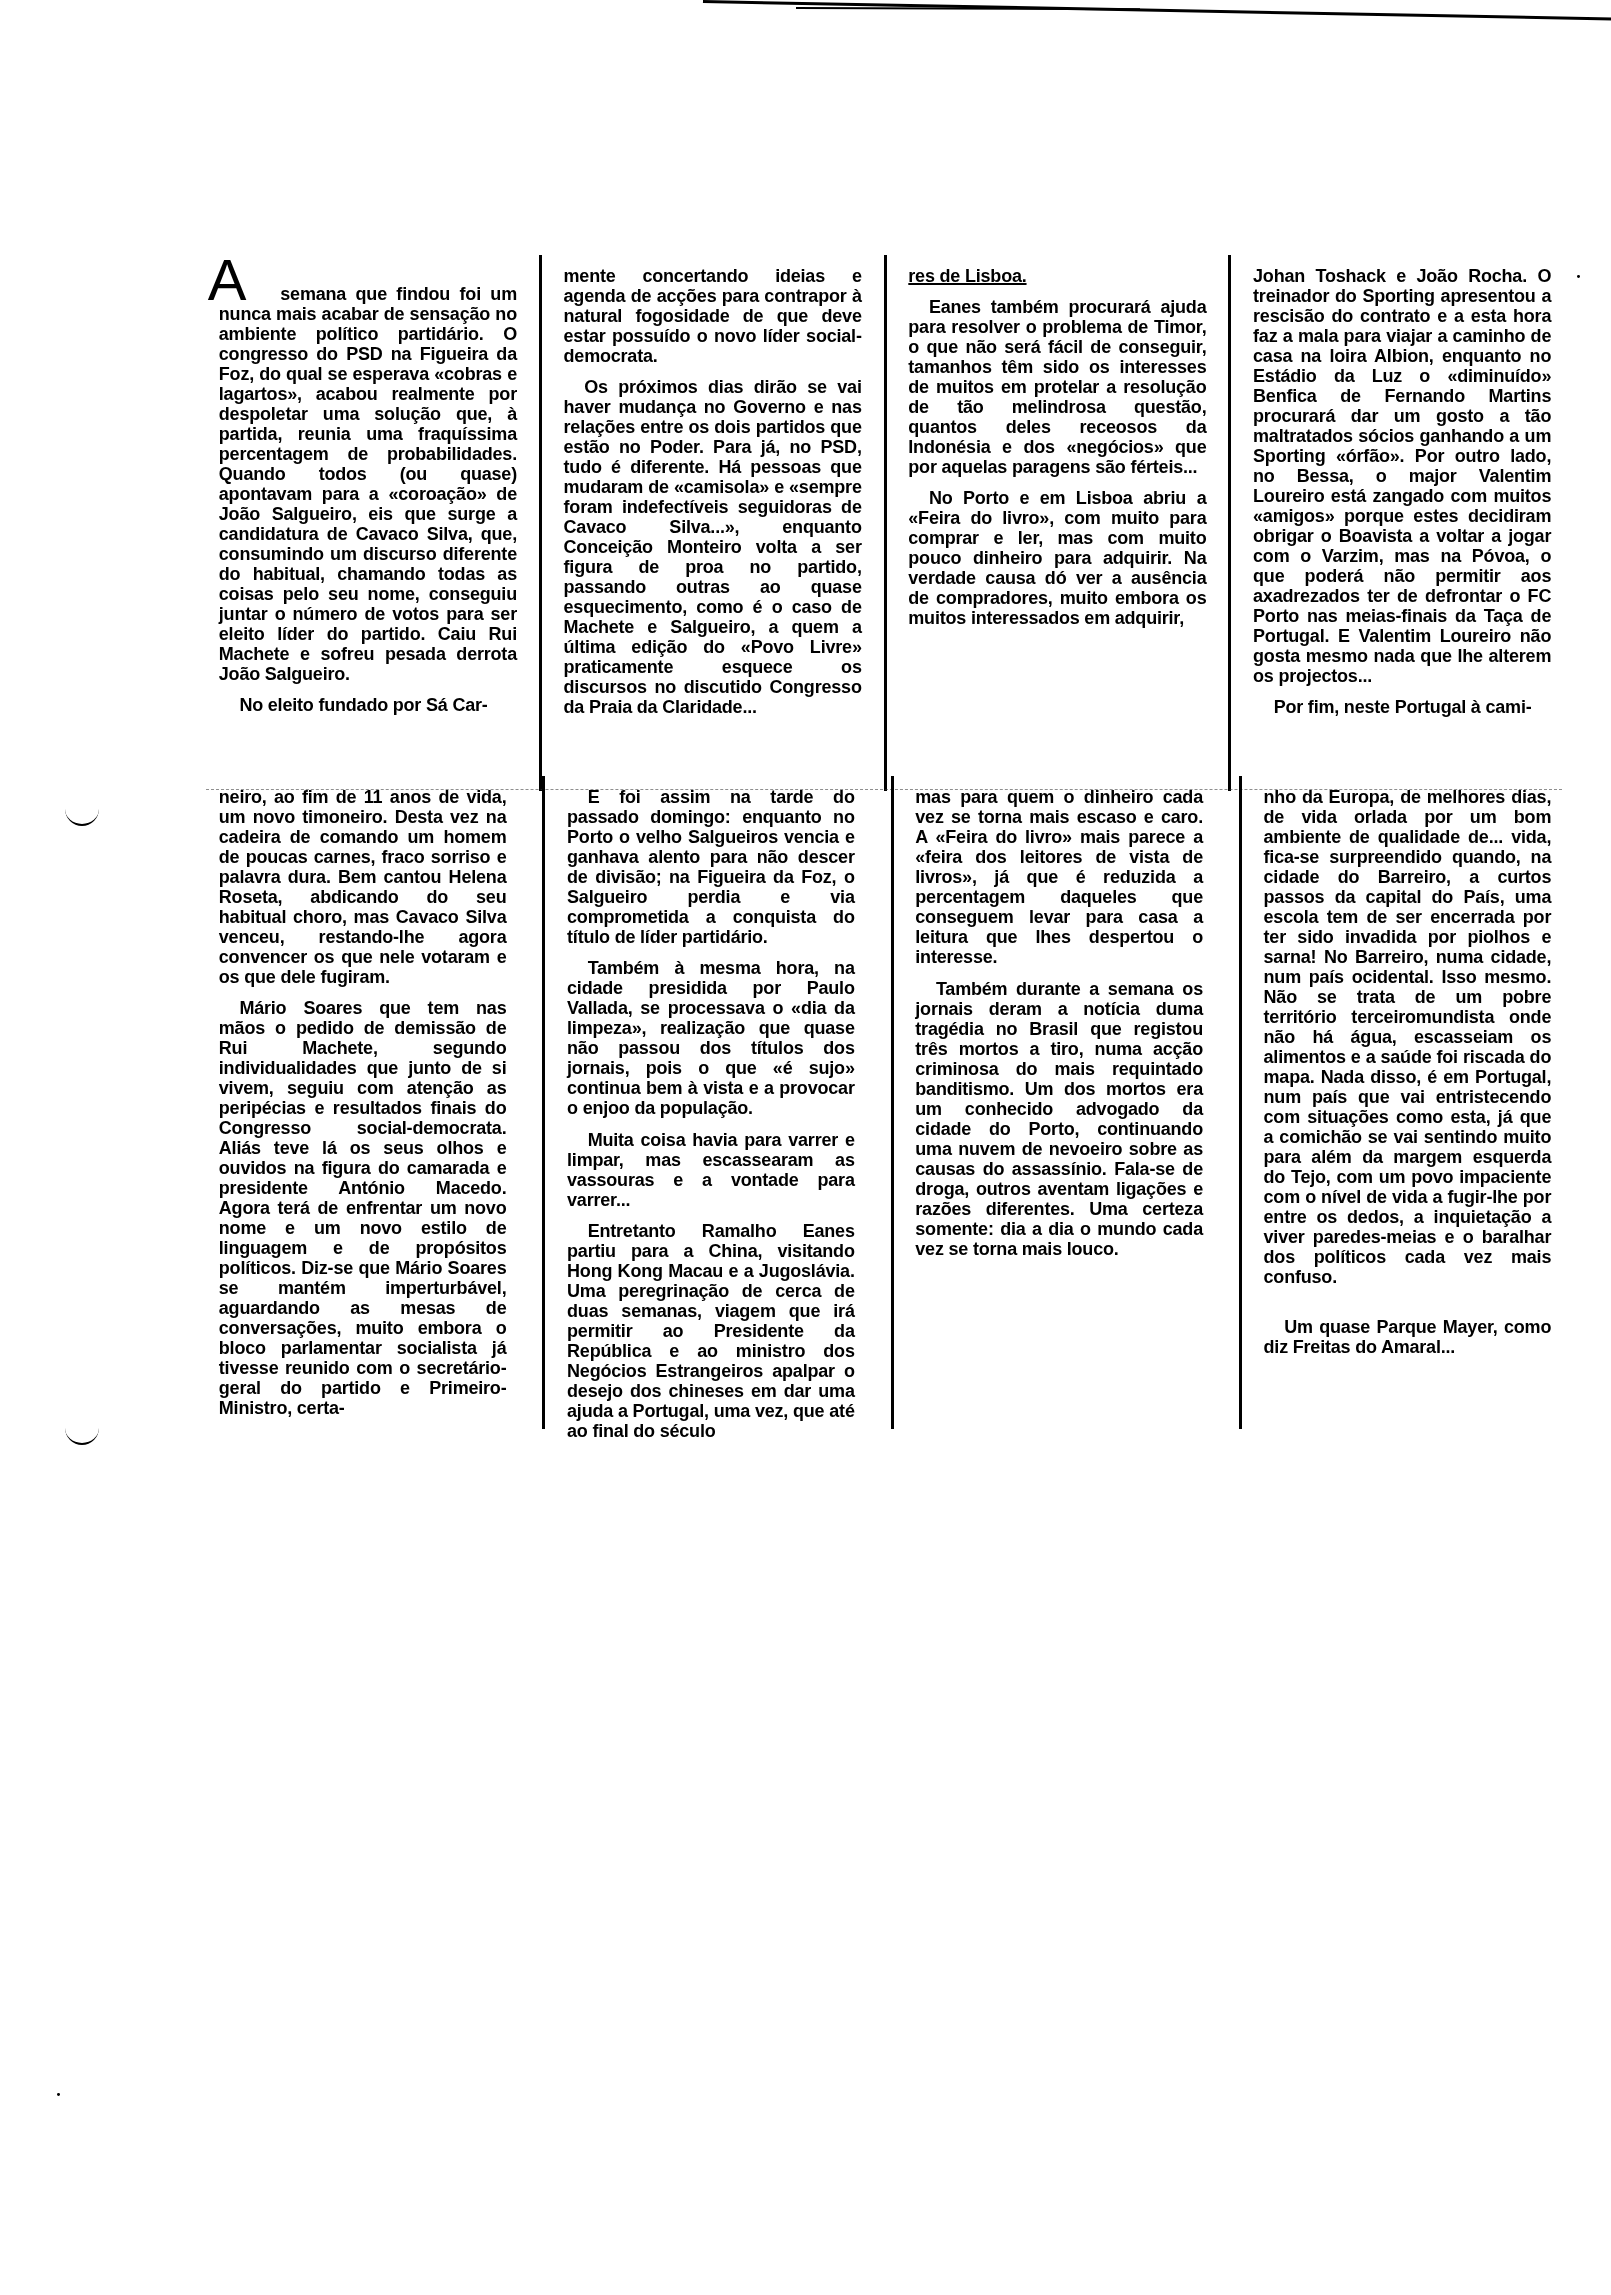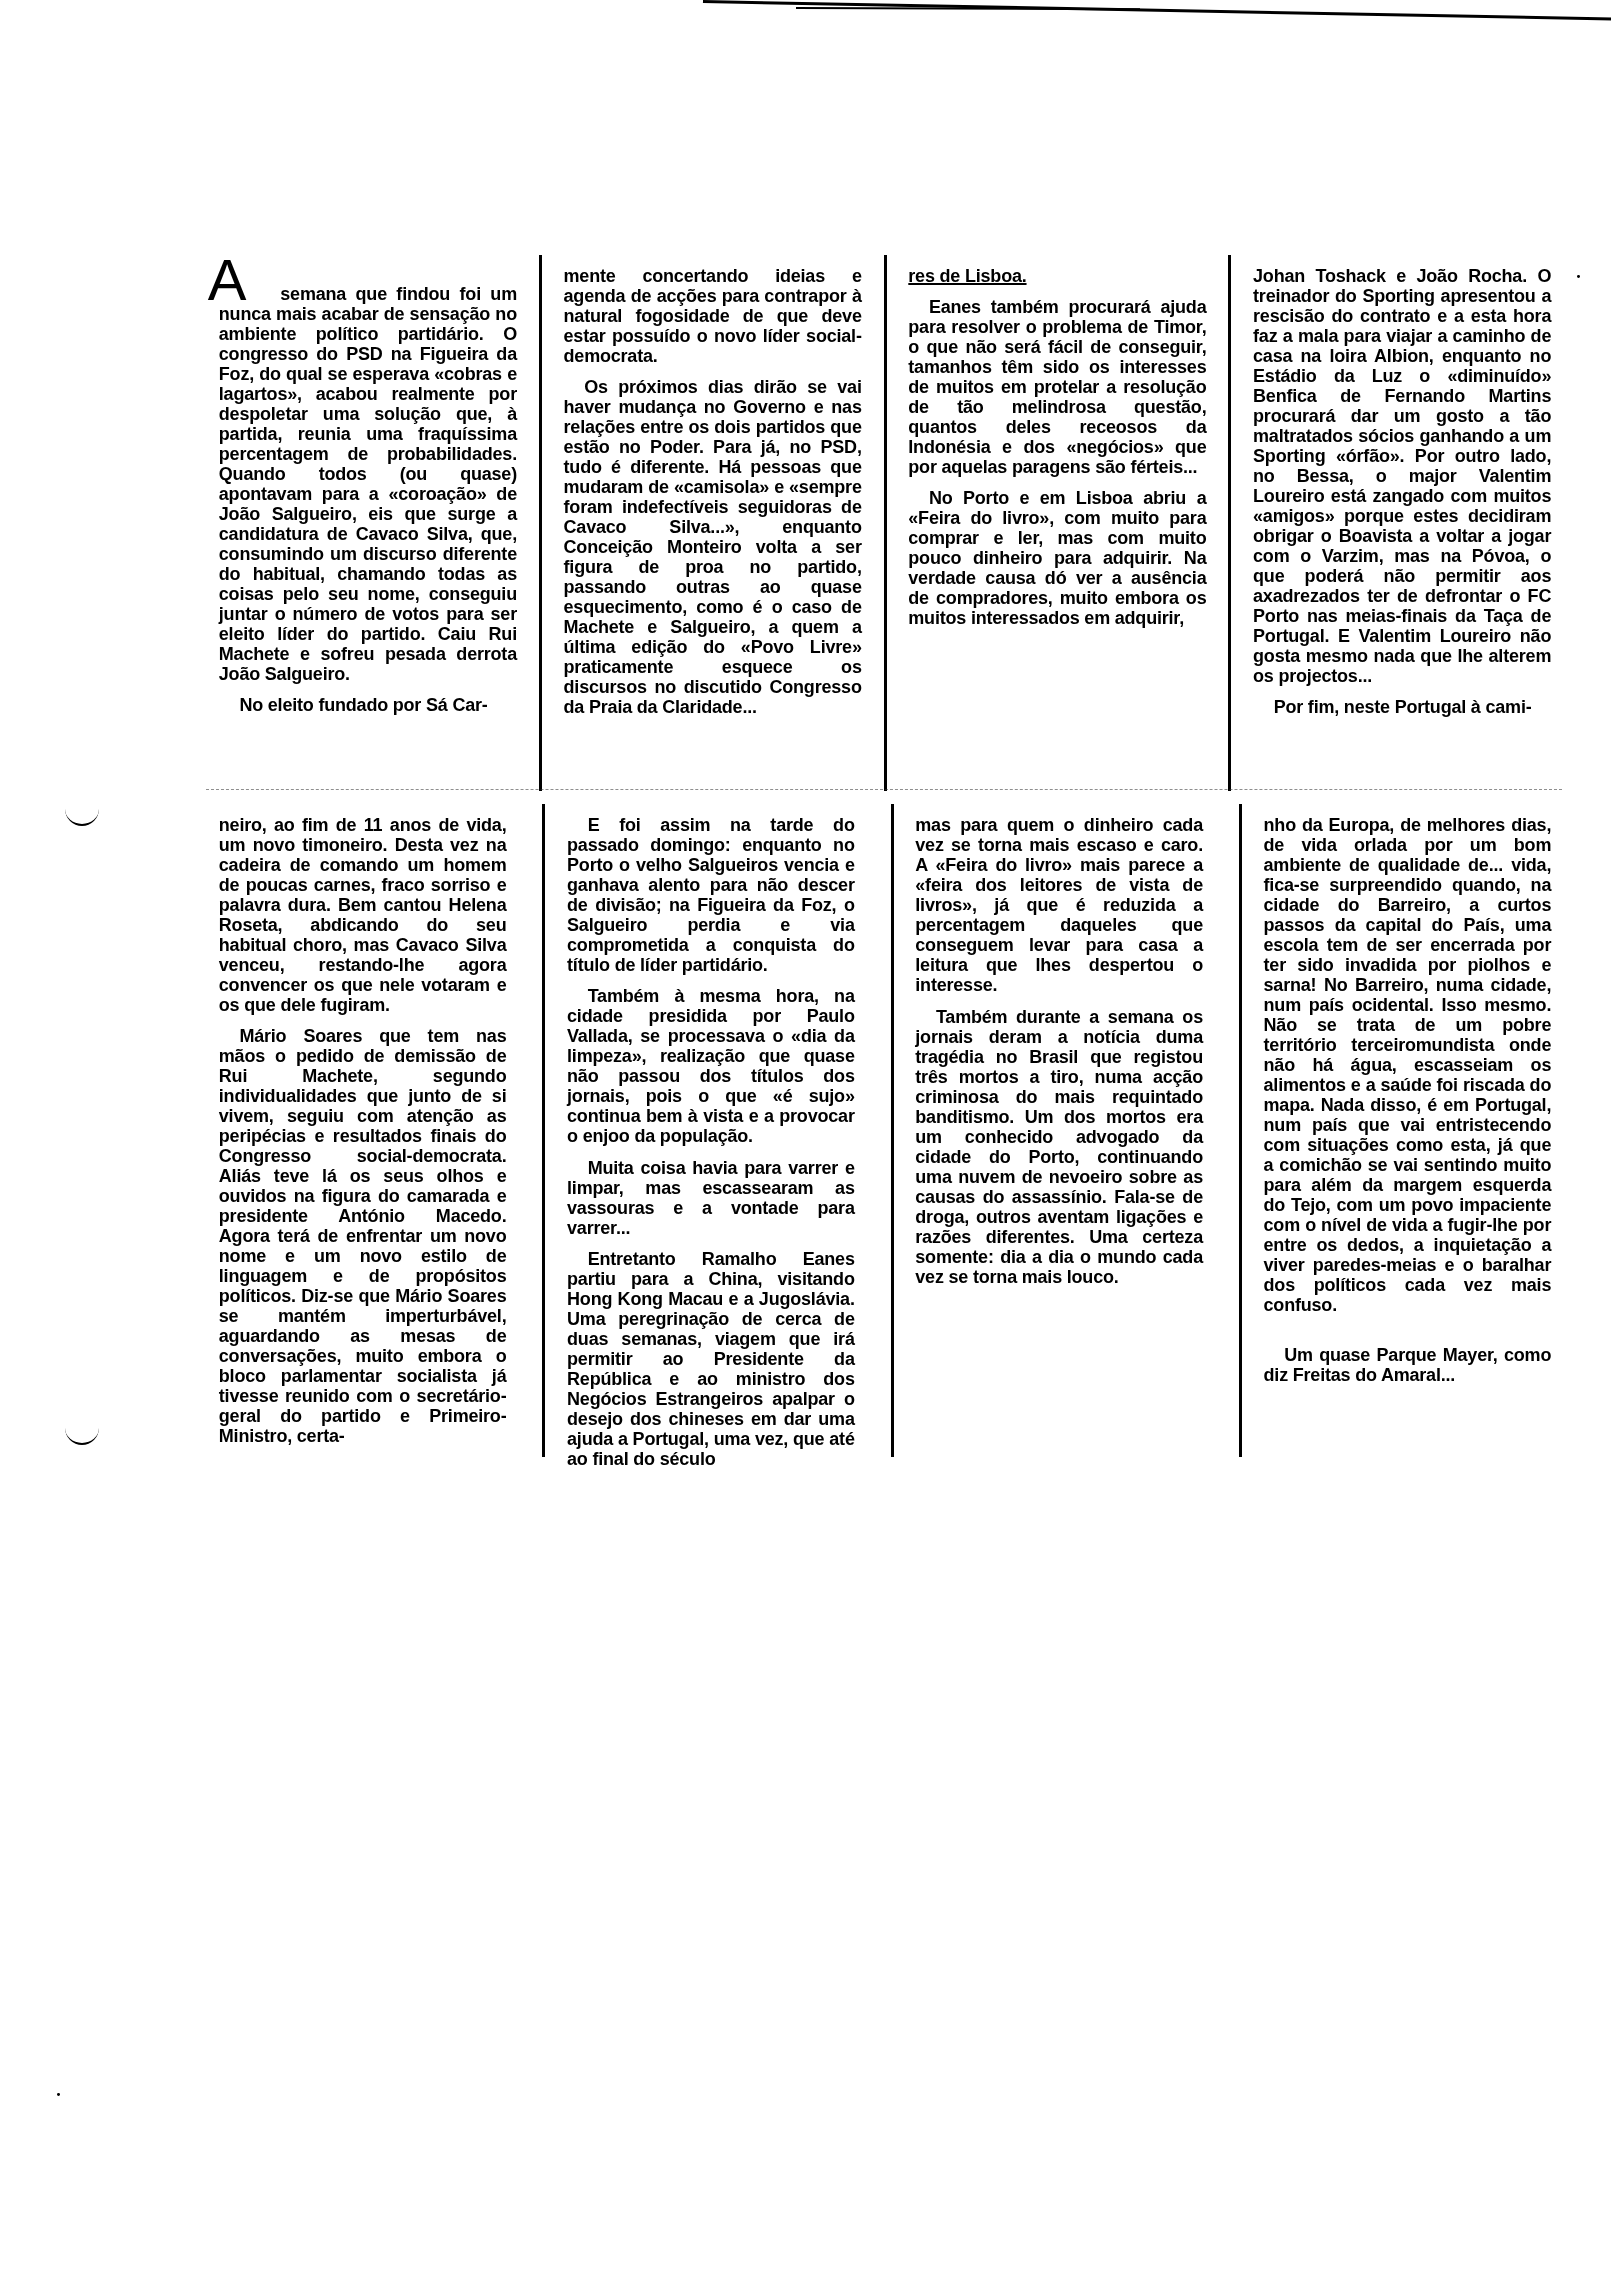--- a/index.html
+++ b/index.html
@@ -9,21 +9,21 @@
     position: absolute; left: 703px; top: 0; width: 914px; height: 2.9px;
     background: #000; transform-origin: left top; transform: rotate(1.1deg);
   }
   .edge-line.thin { left: 796px; top: 6.9px; height: 1.5px; width: 344px; transform: rotate(0.2deg); }
   .margin-mark {
     position: absolute; width: 34px; height: 17.7px;
     border-bottom: 2.9px solid #000; border-radius: 0 0 29.5px 29.5px;
   }
   .band { position: absolute; left: 197px; width: 1376px; display: flex; }
   .band.top { top: 255px; height: 536px; }
-  .band.bottom { top: 804px; height: 653px; gap: 14px; }
+  .band.bottom { top: 776px; height: 653px; gap: 14px; }
   .col {
     position: relative; width: 324px; padding: 0 10.8px;
     font-family: "Liberation Sans", sans-serif; font-weight: 700;
     font-size: 18px; line-height: 20px; color: #000;
     text-align: justify; hyphens: manual; letter-spacing: -0.2px;
   }
   .col + .col { border-left: 3.4px solid #000; }
   .col p { margin: 11px; text-indent: 20.6px; }
   .col p.noindent { text-indent: 0; }
   .col p.gap { margin-top: 11.8px; }

